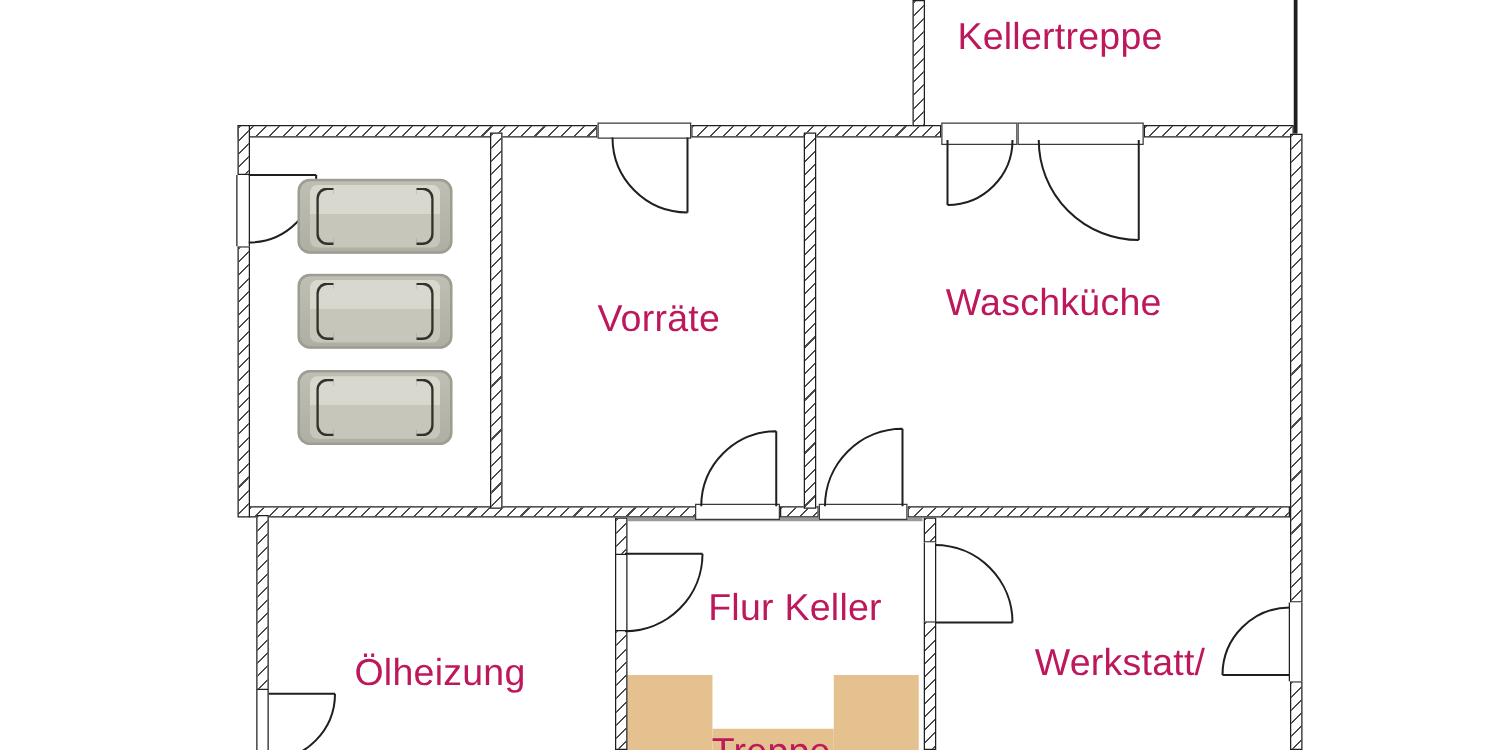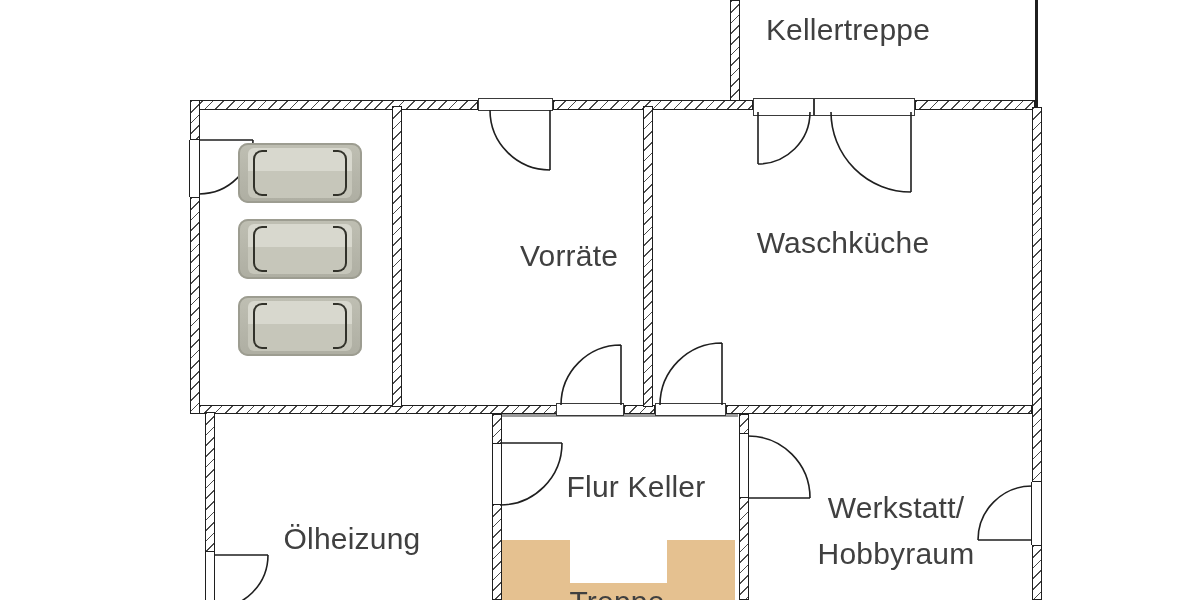--- a/index.html
+++ b/index.html
@@ -14,21 +14,21 @@
     background-image:repeating-linear-gradient(135deg,
       #4a4a4a 0, #4a4a4a 1.2px, transparent 1.2px, transparent 7.5px);
   }
   .solidwall { position:absolute; background:var(--line,#1f1f1f); }
   .opening { position:absolute; box-sizing:border-box; background:#fff; }
   .opening.v { border-left:1.2px solid var(--line,#1f1f1f); border-right:1.2px solid var(--line,#1f1f1f); }
   .threshold { position:absolute; box-sizing:border-box; background:#fff; border:1px solid #3a3a3a; }
   .shadowline { position:absolute; background:var(--wall-shadow,#9b9b9b); }
   .room-label {
     position:absolute; transform:translate(-50%,-50%);
-    font-size:30px; color:#404040; white-space:nowrap; letter-spacing:.2px;
+    font-size:30px; color:#be185d; white-space:nowrap; letter-spacing:.2px;
   }
   .doors { position:absolute; left:0; top:0; }
   .doors path { fill:none; stroke:var(--line,#2a2a2a); stroke-width:1.6; }
   .stair { position:absolute; background:var(--stairs-fill,#e5c190); }
   .tank {
     position:absolute; left:238px; width:124px; height:60px;
     border-radius:10px;
     background:linear-gradient(180deg, var(--tank-body,#bfbfb3), #aeaea2);
     box-shadow:inset 0 0 0 2px #9d9d91;
   }
@@ -105,23 +105,22 @@
       <div class="inner"></div>
     </div>
   <div class="tank" style="top:219px;">
       <div class="inner"></div>
     </div>
   <div class="tank" style="top:296px;">
       <div class="inner"></div>
     </div>
 
   <div class="room-label" style="left:848px; top:30px;">Kellertreppe</div>
-  <div class="room-label" style="left:527px; top:256px;margin-left:42px;">Vorräte</div>
+  <div class="room-label" style="left:527px; top:256px;">Vorräte</div>
   <div class="room-label" style="left:843px; top:243px;">Waschküche</div>
   <div class="room-label" style="left:636px; top:487px;">Flur Keller</div>
   <div class="room-label" style="left:352px; top:539px;">Ölheizung</div>
   <div class="room-label" style="left:896px; top:516px; text-align:center; line-height:46px;margin-top:15px;">
     <span style="display:block;">Werkstatt/</span>
-    <span style="display:block;">Hobbyraum</span>
   </div>
   <div class="room-label" style="left:617px; top:585px; transform:translate(-50%,0);">Treppe</div>
 
 </div>
 
 </body></html>

